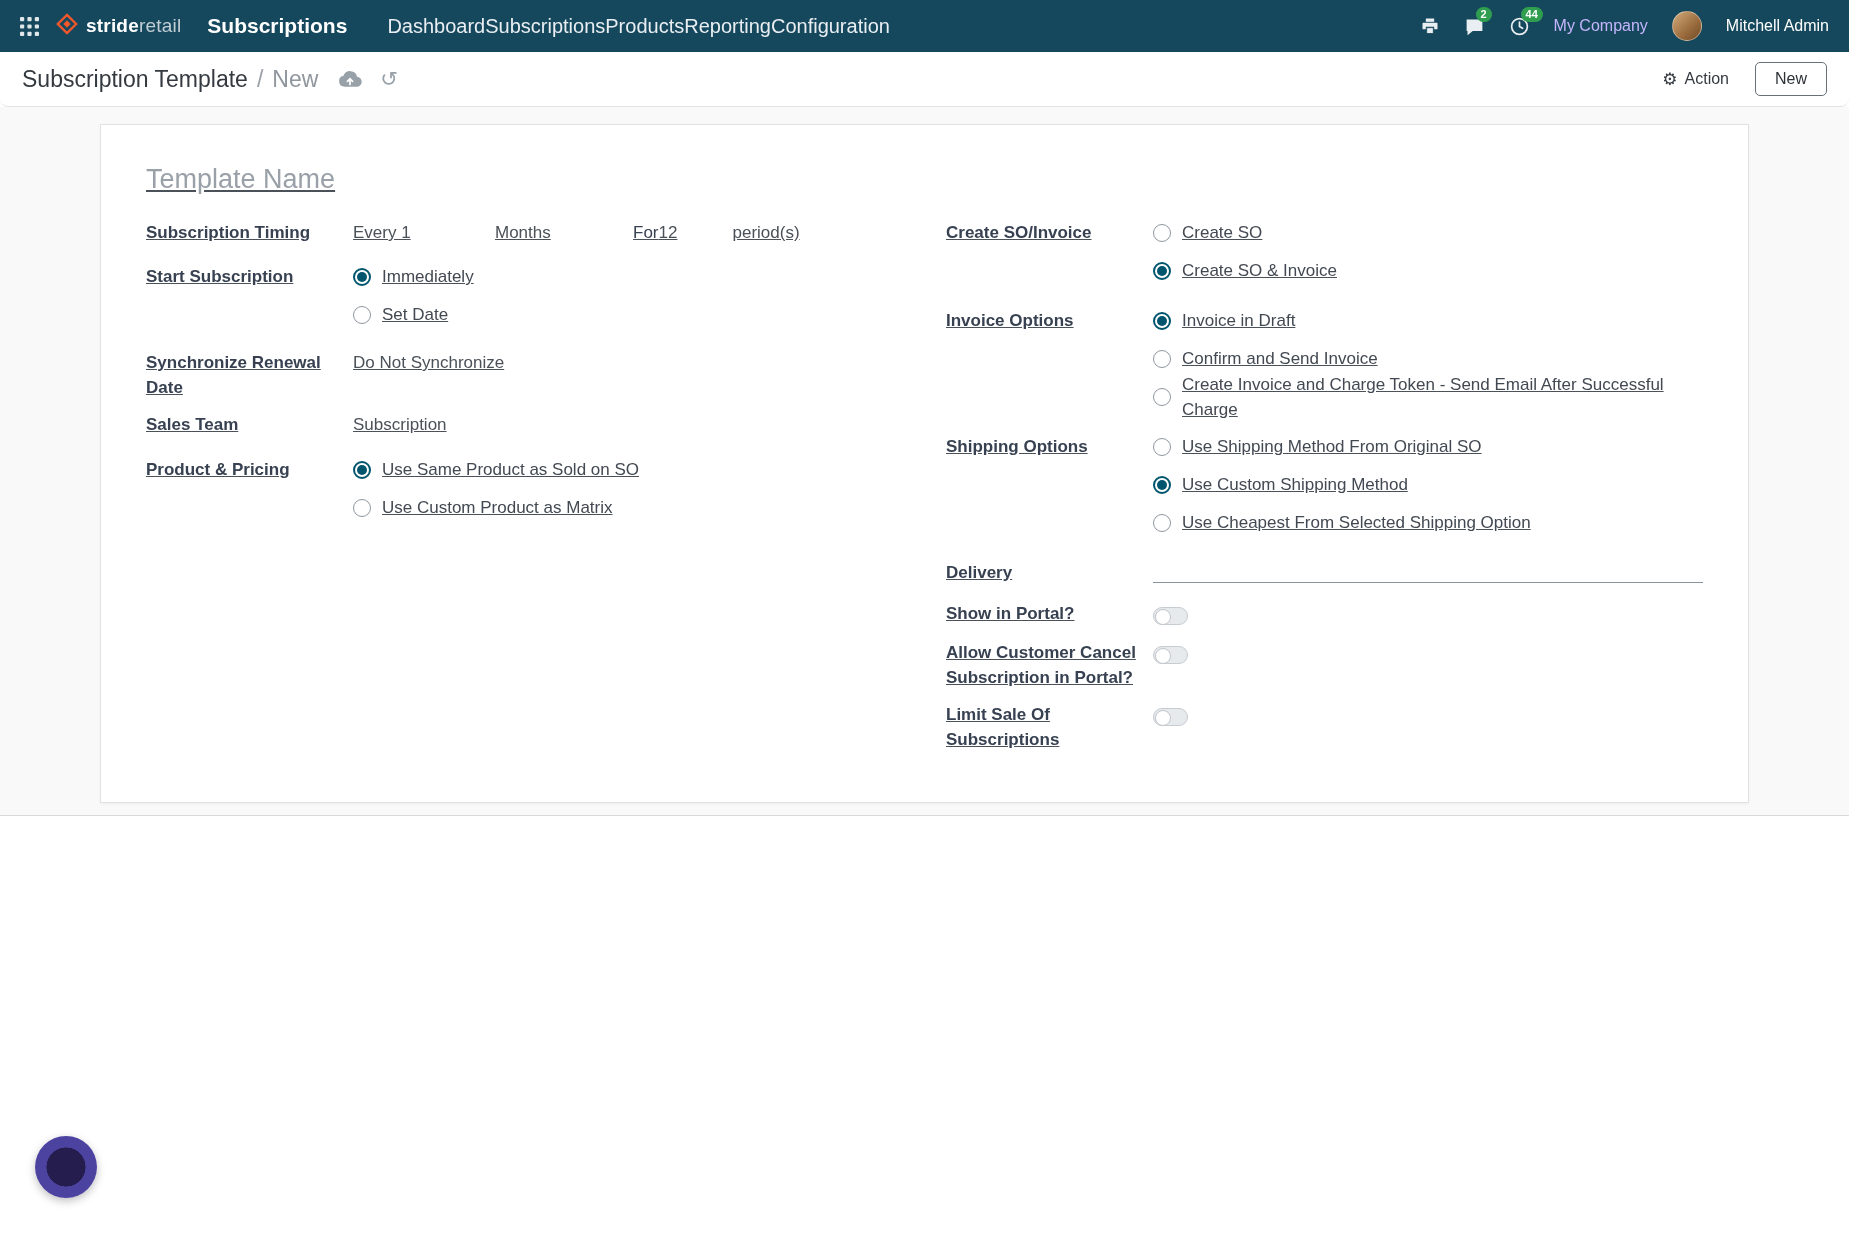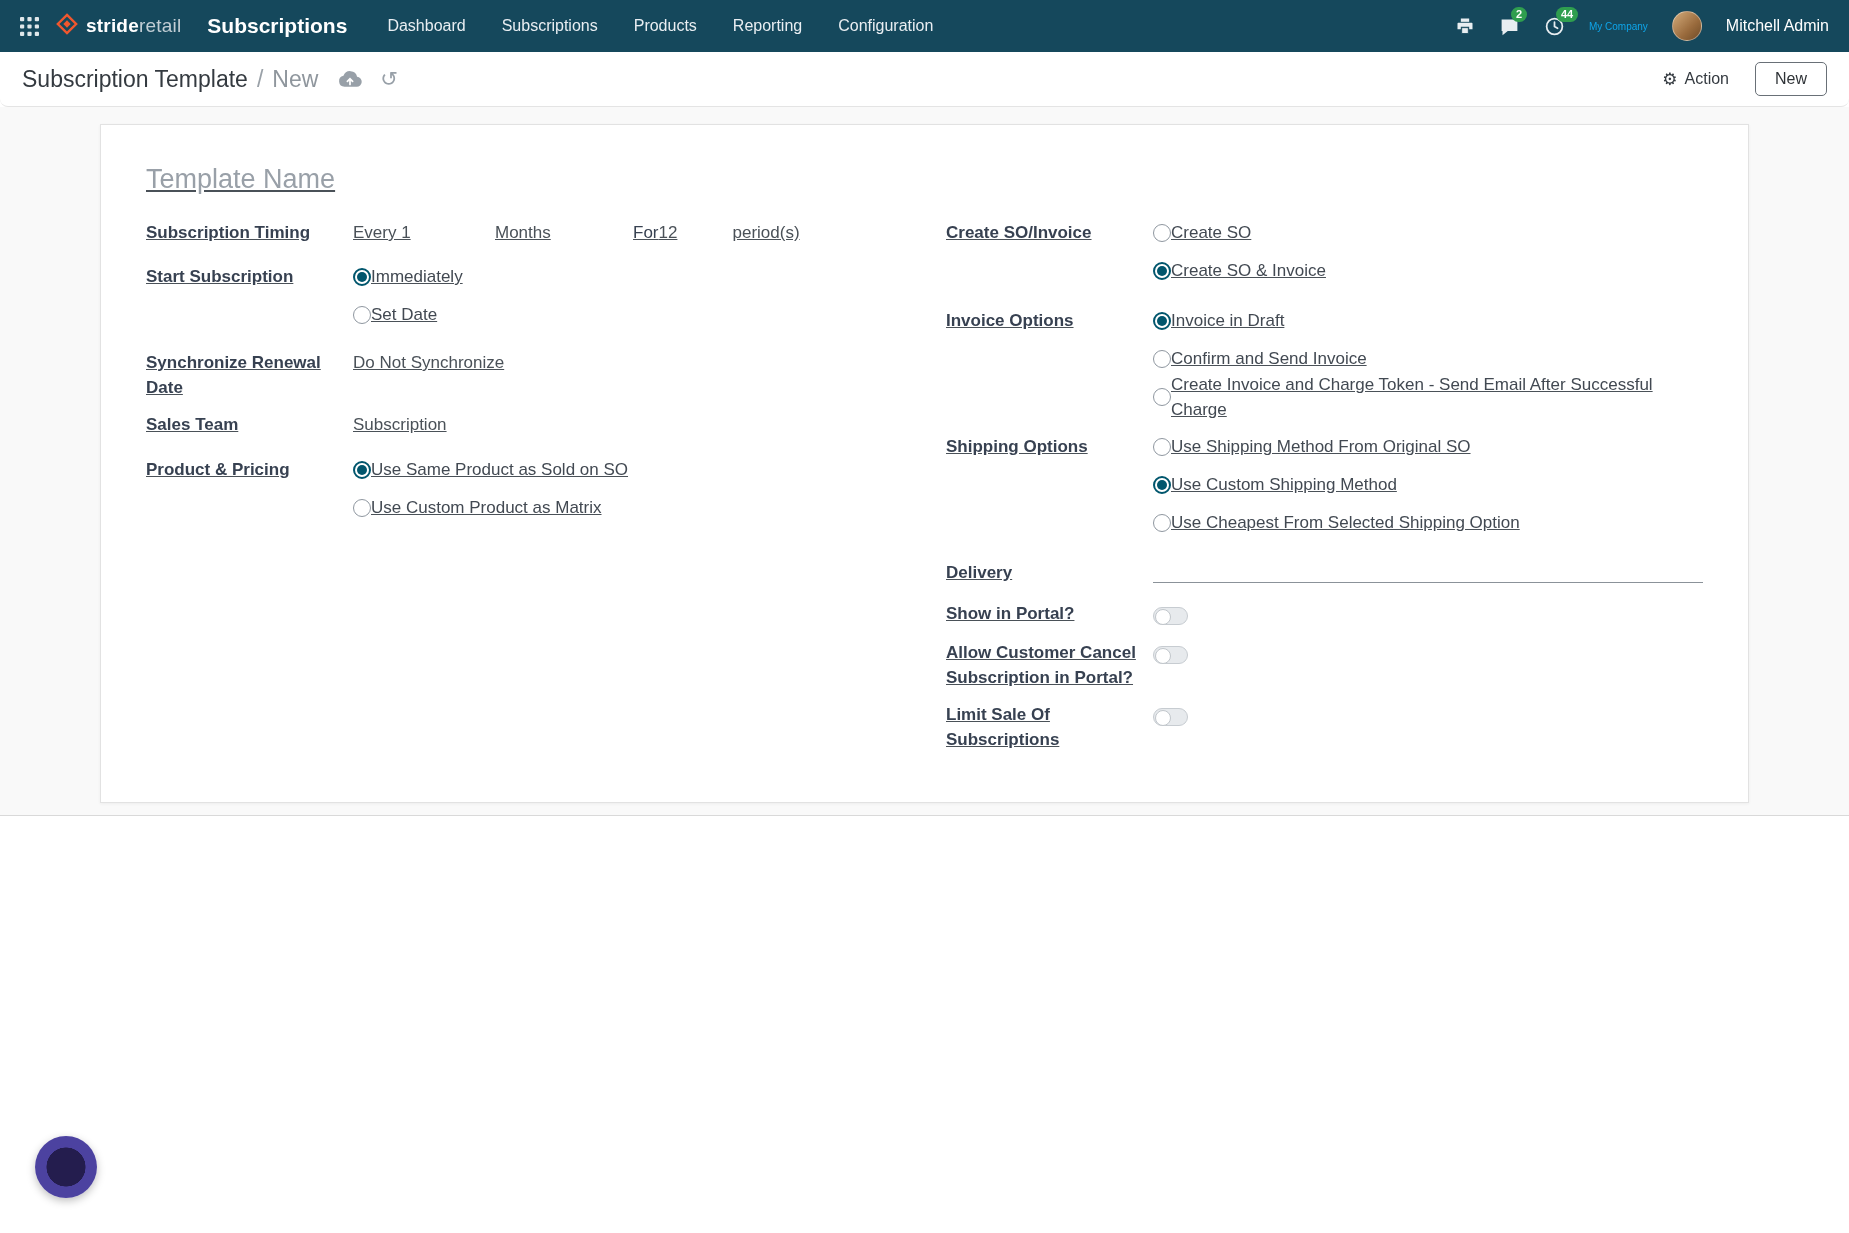--- a/index.html
+++ b/index.html
@@ -18,30 +18,30 @@
     position:absolute; top:0; left:0; right:0; height:52px;
     background:#15485c; display:flex; align-items:center;
     padding:0 20px 0 12px; color:#fff;
   }
   .apps-btn { width:34px; height:34px; display:flex; align-items:center; justify-content:center; cursor:pointer; margin-right:10px; }
   .brand { display:flex; align-items:center; gap:8px; margin-right:26px; }
   .brand-text { font-size:19px; letter-spacing:.2px; }
   .brand-text b { color:#ffffff; font-weight:700; }
   .brand-text span { color:#c2ced5; font-weight:400; }
   .app-name { font-size:21px; font-weight:700; margin-right:40px; white-space:nowrap; }
-  .nav-menu { display:flex; gap:36px; font-size:16px; color:#e9eef2; }
+  .nav-menu { display:flex; font-size:20px; color:#e9eef2; }
   .nav-menu .nav-item { cursor:pointer; white-space:nowrap; }
   .nav-right { margin-left:auto; display:flex; align-items:center; gap:24px; }
   .icon-btn { position:relative; display:flex; align-items:center; cursor:pointer; }
   .badge {
     position:absolute; top:-9px; left:12px;
     background:#2f9e4f; color:#fff; font-size:11px; font-weight:700;
     border-radius:9px; padding:1px 5px; line-height:13px;
   }
-  .nav-text { font-size:10px; color:#0ea5e9; white-space:nowrap; cursor:pointer; }
+  .nav-text { font-size:16px; color:#c4b5fd; white-space:nowrap; cursor:pointer; }
   .avatar {
     width:30px; height:30px; border-radius:50%;
     background: linear-gradient(135deg,#caa171 10%, #9a6b3d 60%, #6e4a26 100%);
     border:1px solid rgba(255,255,255,.4); cursor:pointer;
   }
   .user-name { font-size:16px; color:#ffffff; white-space:nowrap; cursor:pointer; }
 
   
   .control-panel {
     position:absolute; top:52px; left:0; right:0; height:55px;
@@ -93,21 +93,21 @@
   }
   .fcontent { flex:1; min-width:0; font-size:17px; color:#4a5158; line-height:25px; }
 
   .inline-vals { display:flex; align-items:baseline; }
   .val { cursor:text; color:#4a5158; }
   .t-every { display:inline-block; width:142px; }
   .t-unit  { display:inline-block; width:138px; }
   .t-for   { display:inline-block; color:#374151; }
   .t-num   { display:inline-block; width:74px; }
 
-  .radio-item { display:flex; align-items:center; height:25px; margin-bottom:13px; cursor:pointer; }
+  .radio-item { display:flex; align-items:center; gap:11px; height:25px; margin-bottom:13px; cursor:pointer; }
   .radio {
     width:18px; height:18px; flex:0 0 18px; border-radius:50%;
     border:1.5px solid #8f97a0; background:#fff; position:relative;
   }
   .radio.checked { border:2px solid #01566d; }
   .radio.checked::after {
     content:""; position:absolute; inset:2px; border-radius:50%; background:#01566d;
   }
   .radio-label { color:#424952; }
 

